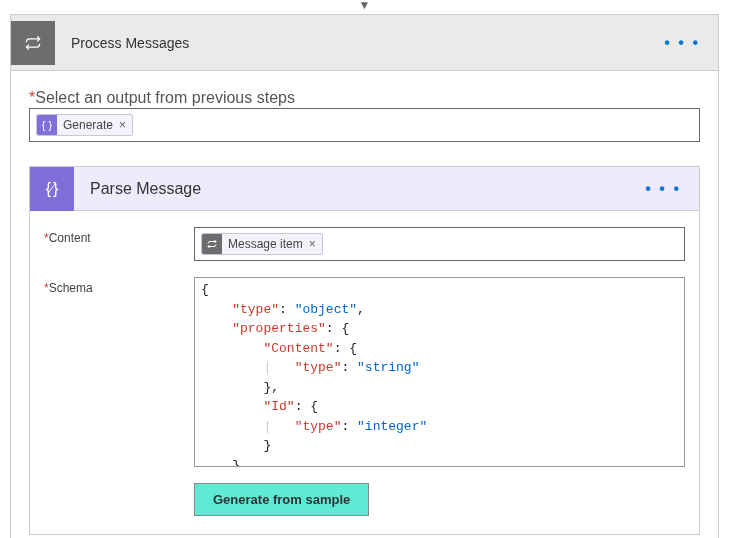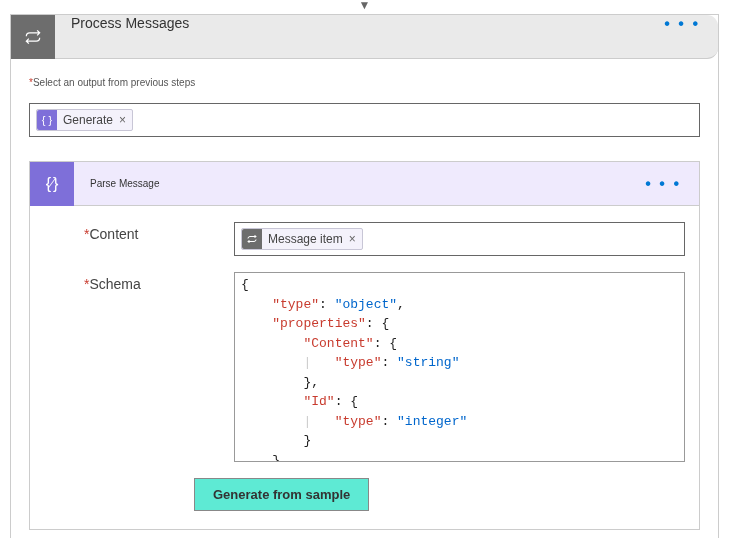--- a/index.html
+++ b/index.html
@@ -22,24 +22,24 @@
       height: 14px;
       line-height: 10px;
     }
     .outer-card {
       border: 1px solid #ccc;
       margin: 0 10px 0 10px;
       background: #fff;
     }
     .outer-header {
       display: flex;
+      align-items: center;
       background: #eaeaea;
       border-bottom: 1px solid #ccc;
-      height: 44px;
-      border-radius: 11px;
+      height: 56px;
     }
     .outer-icon-box {
       width: 44px;
       height: 44px;
       background: #6d6d6d;
       display: flex;
       align-items: center;
       justify-content: center;
       flex-shrink: 0;
     }
@@ -65,23 +65,23 @@
       cursor: pointer;
       user-select: none;
     }
     .outer-body {
       padding: 18px 18px 20px 18px;
     }
     .req-star {
       color: #c83b2e;
     }
     .field-label-line {
-      font-size: 10px;
+      font-size: 16px;
       color: #555;
-      margin-bottom: 15px;
+      margin-bottom: 1px;
     }
     .token-input-box {
       border: 1px solid #666;
       padding: 5px 6px;
       display: flex;
       align-items: center;
       gap: 4px;
       min-height: 30px;
       background: #fff;
     }
@@ -135,38 +135,37 @@
       display: flex;
       align-items: center;
       justify-content: center;
       flex-shrink: 0;
       color: #fff;
       font-size: 16px;
     }
     .inner-title {
       flex: 1;
       padding-left: 16px;
-      font-size: 10px;
+      font-size: 16px;
       color: #333;
     }
     .inner-body {
       padding: 16px 14px 18px 14px;
     }
     .form-row {
       display: flex;
       align-items: flex-start;
       margin-bottom: 16px;
     }
     .form-row .row-label {
       width: 150px;
       flex-shrink: 0;
-      font-size: 14px;
+      font-size: 12px;
       color: #444;
       padding-top: 4px;
-      margin-left: 40px;
     }
     .form-row .row-field {
       flex: 1;
     }
     .schema-box {
       border: 1px solid #999;
       background: #fff;
       height: 190px;
       overflow: auto;
       position: relative;

